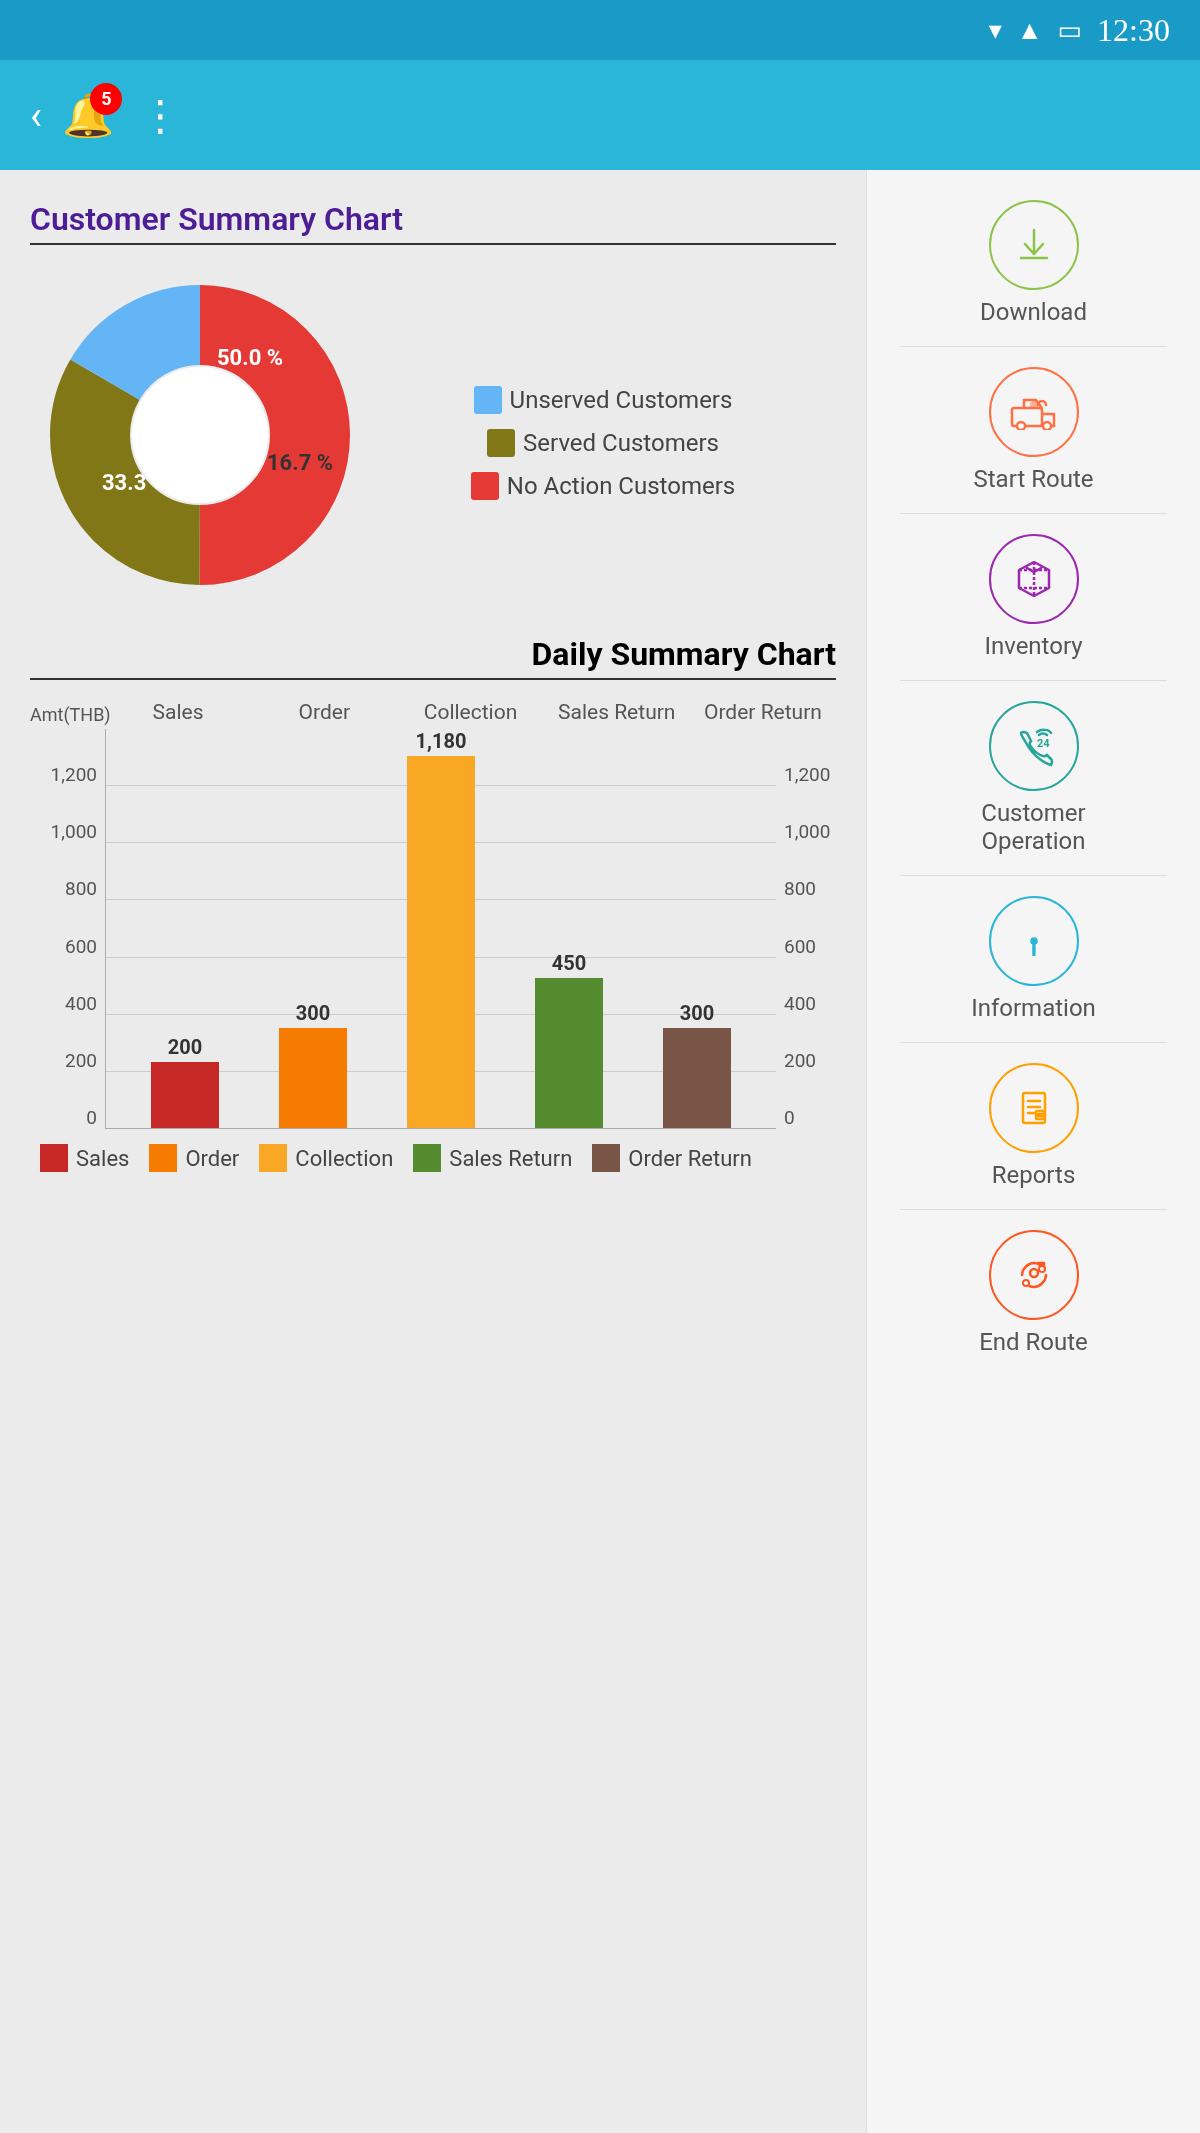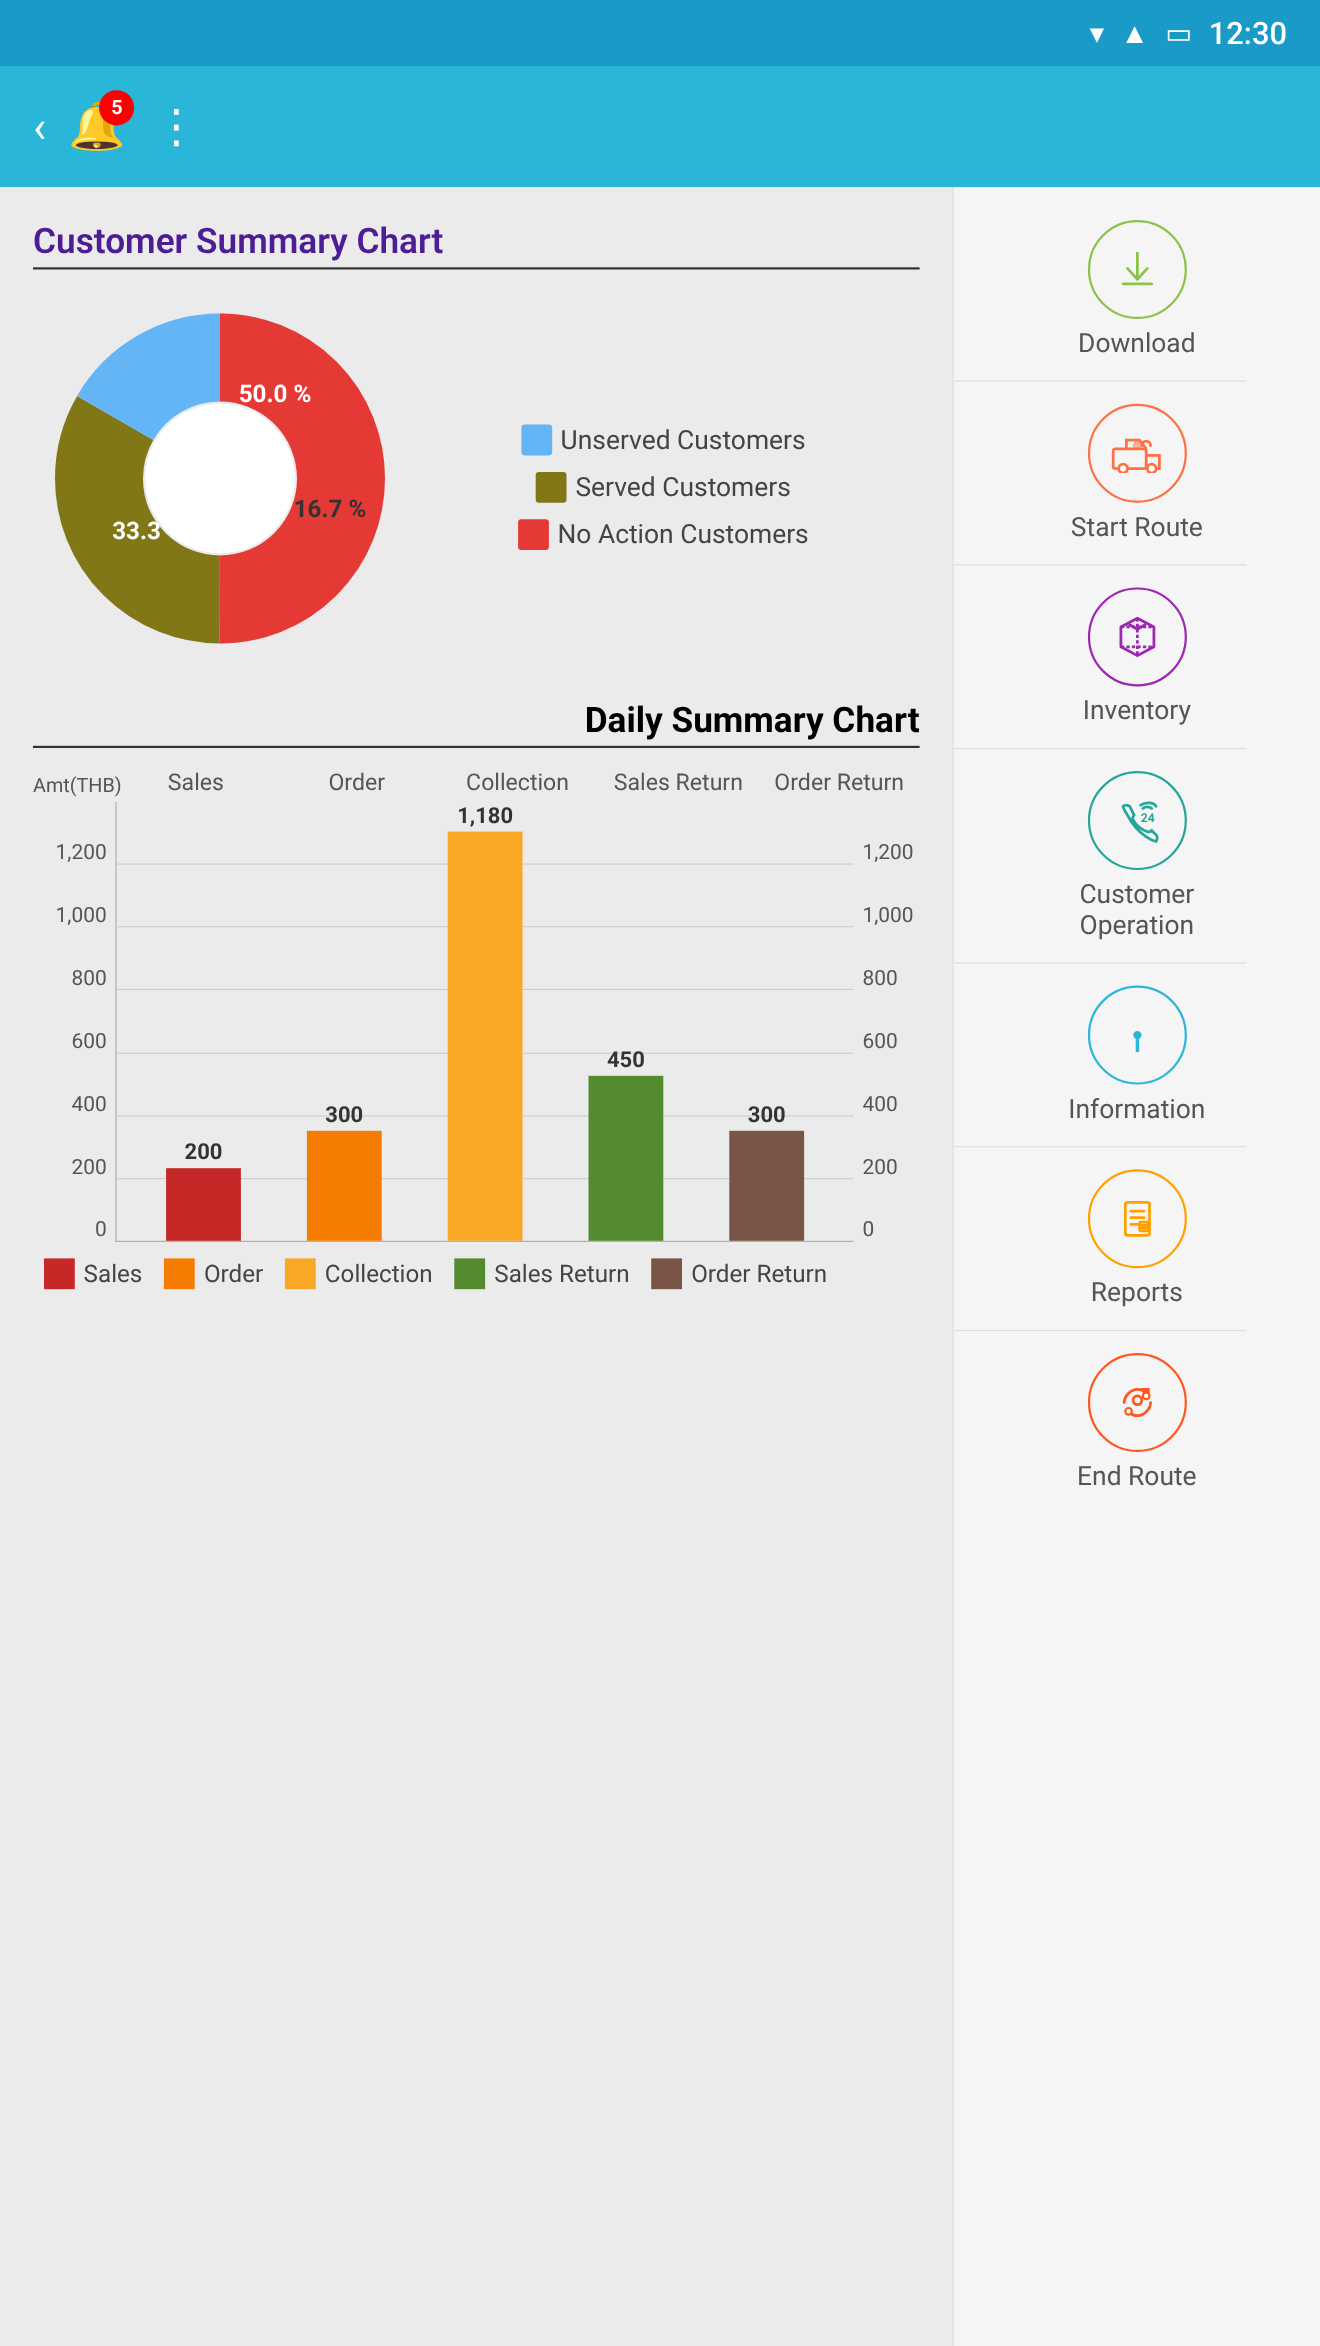--- a/index.html
+++ b/index.html
@@ -7,21 +7,21 @@
 
     
     .status-bar {
       width: 100%; height: 60px;
       background: #1a9bc7;
       display: flex; align-items: center; justify-content: flex-end;
       padding: 0 30px; gap: 20px;
     }
     .status-bar-icons { display: flex; align-items: center; gap: 15px; }
     .status-icon { color: white; font-size: 26px; }
-    .status-time { color: white; font-size: 28px; font-weight: 500; }
+    .status-time { color: white; font-size: 32px; font-weight: 500; font-family: Liberation Serif, serif; }
 
     
     .app-bar {
       width: 100%; height: 110px;
       background: #29b6d8;
       display: flex; align-items: center; padding: 0 30px;
       gap: 20px;
     }
     .app-bar-back { color: white; font-size: 40px; cursor: pointer; }
     .app-bar-title { color: white; font-size: 42px; font-weight: 400; flex: 1; }
@@ -43,21 +43,21 @@
     
     .left-content {
       flex: 1; background: #ebebeb;
       padding: 30px; overflow-y: auto;
     }
 
     
     .right-sidebar {
       width: 334px; background: #f5f5f5;
       display: flex; flex-direction: column;
-      padding: 20px 0; gap: 10px;
+      align-items: center; padding: 20px 0; gap: 10px;
       border-left: 1px solid #ddd;
     }
 
     
     .section-title {
       font-size: 32px; font-weight: 600; color: #4c1d95;
       margin-bottom: 5px;
     }
     .section-divider {
       height: 2px; background: #333; margin-bottom: 20px;

